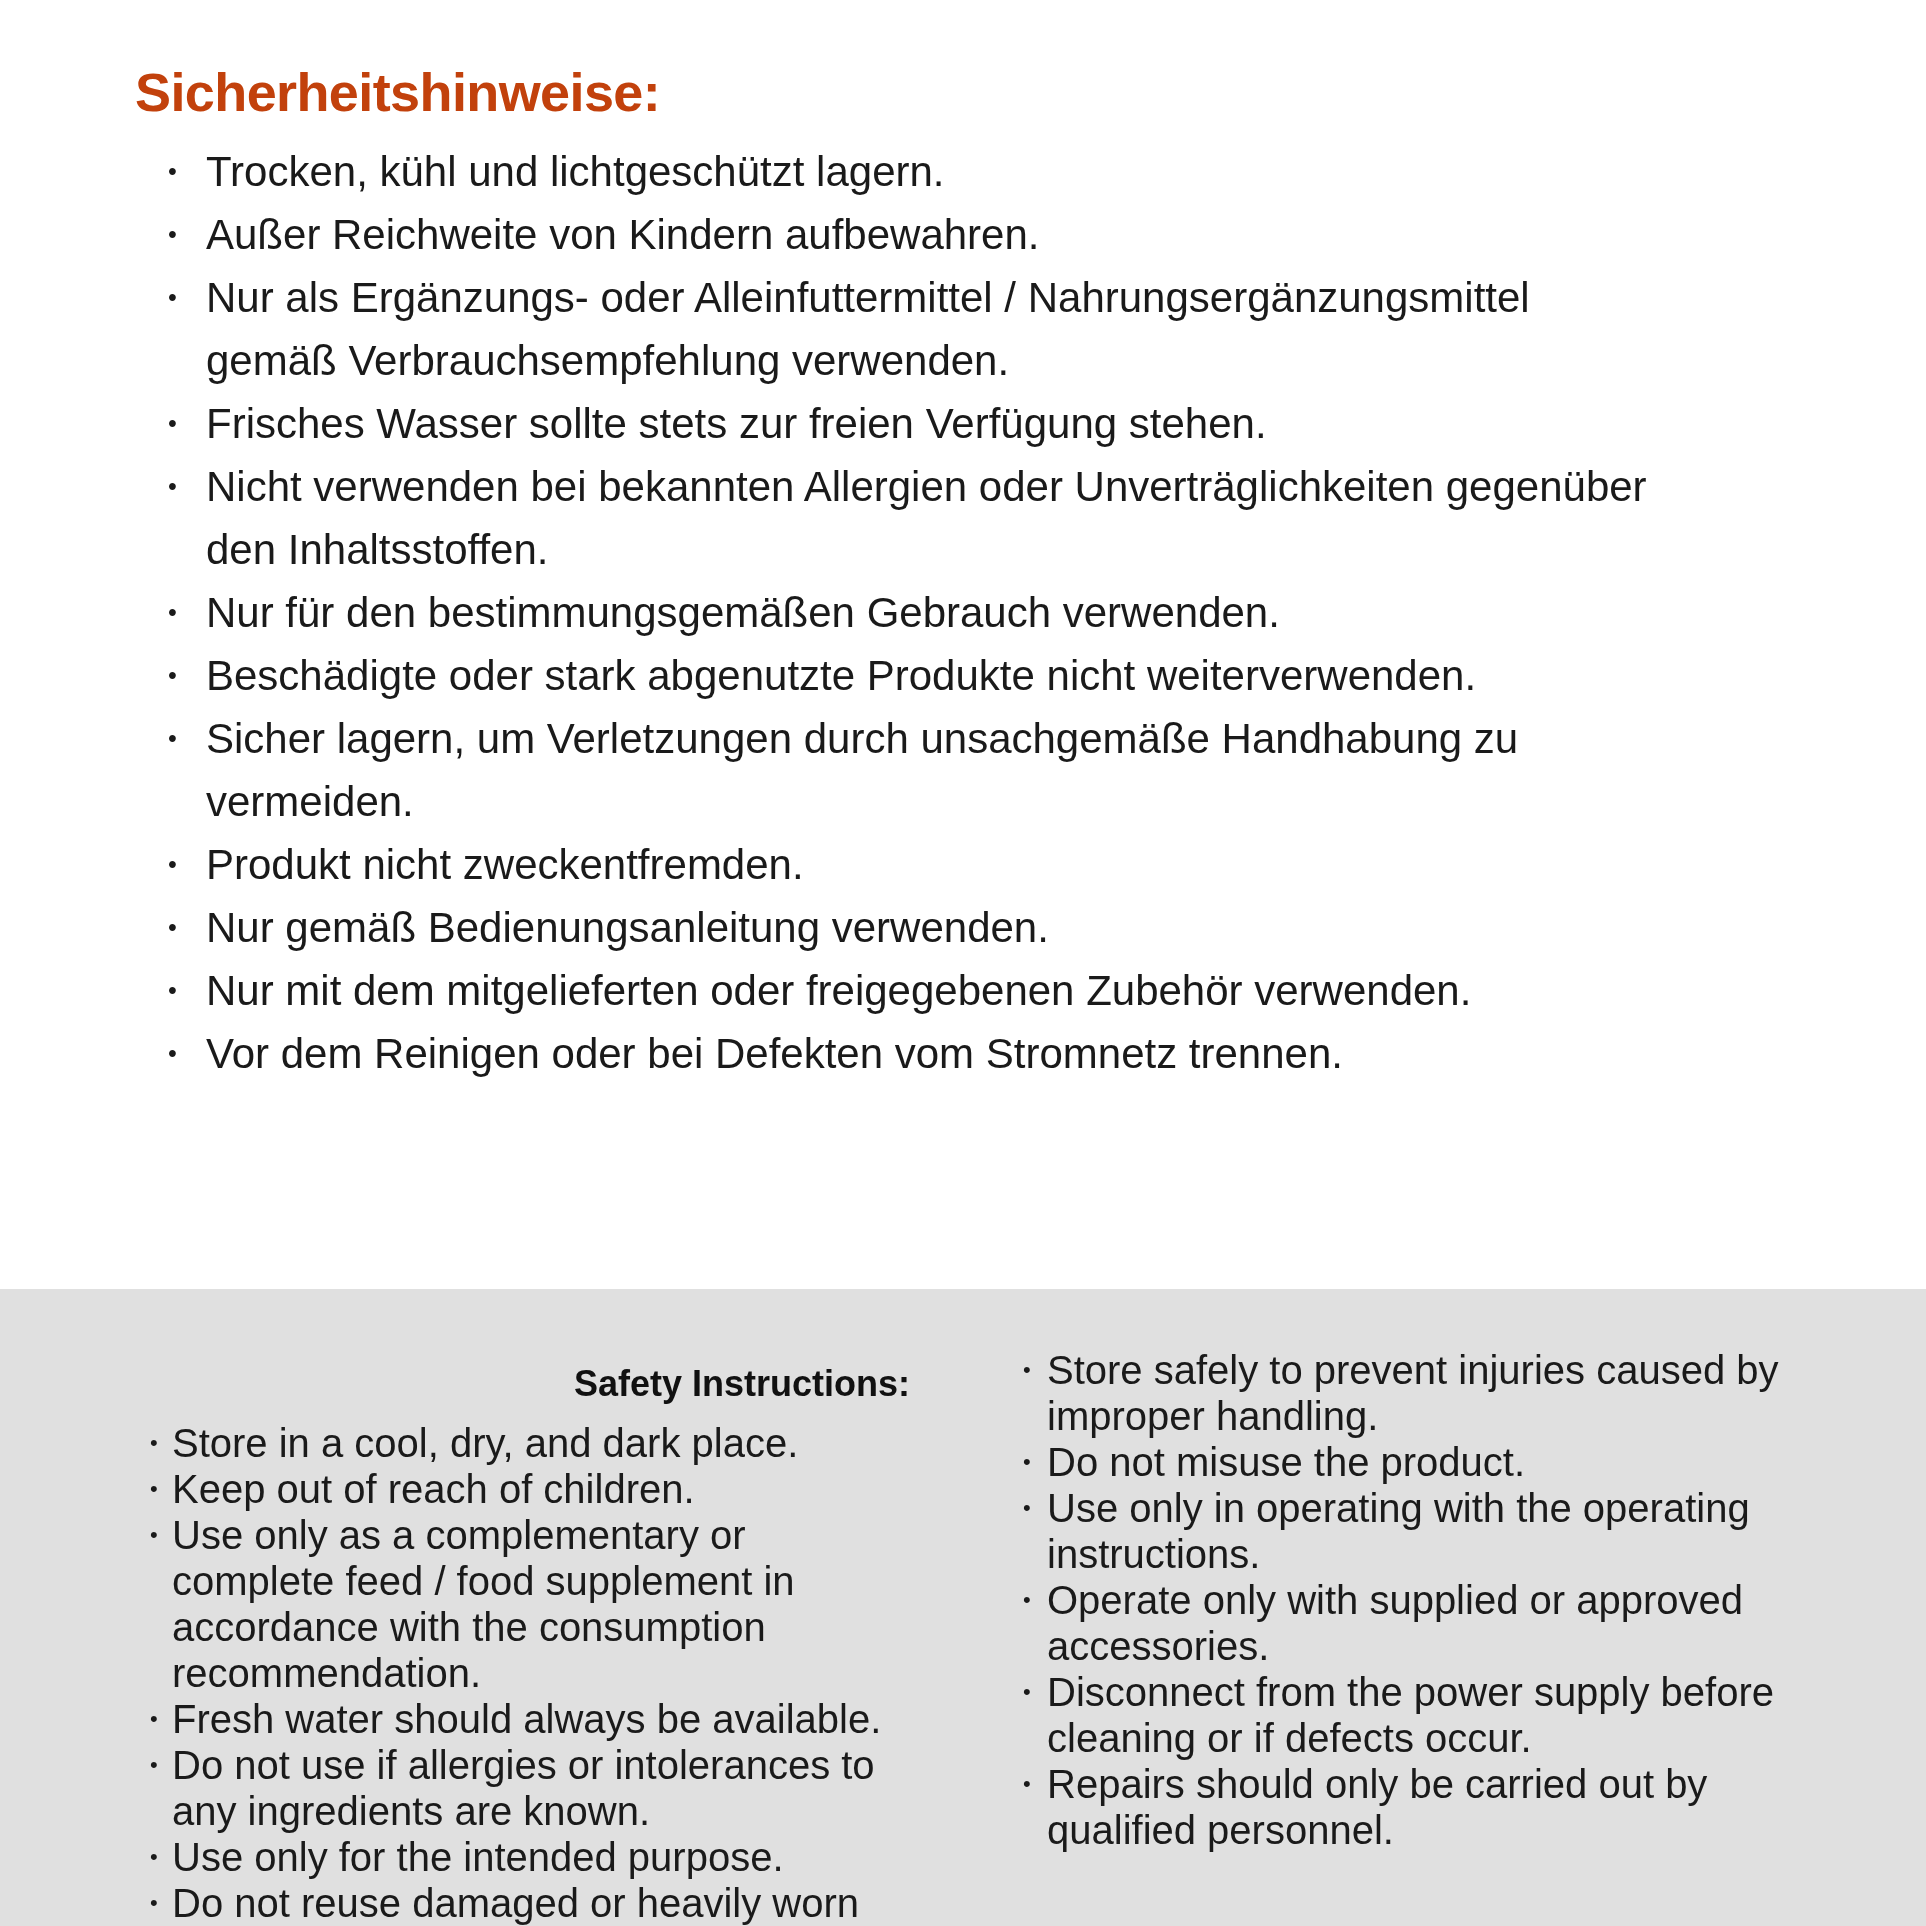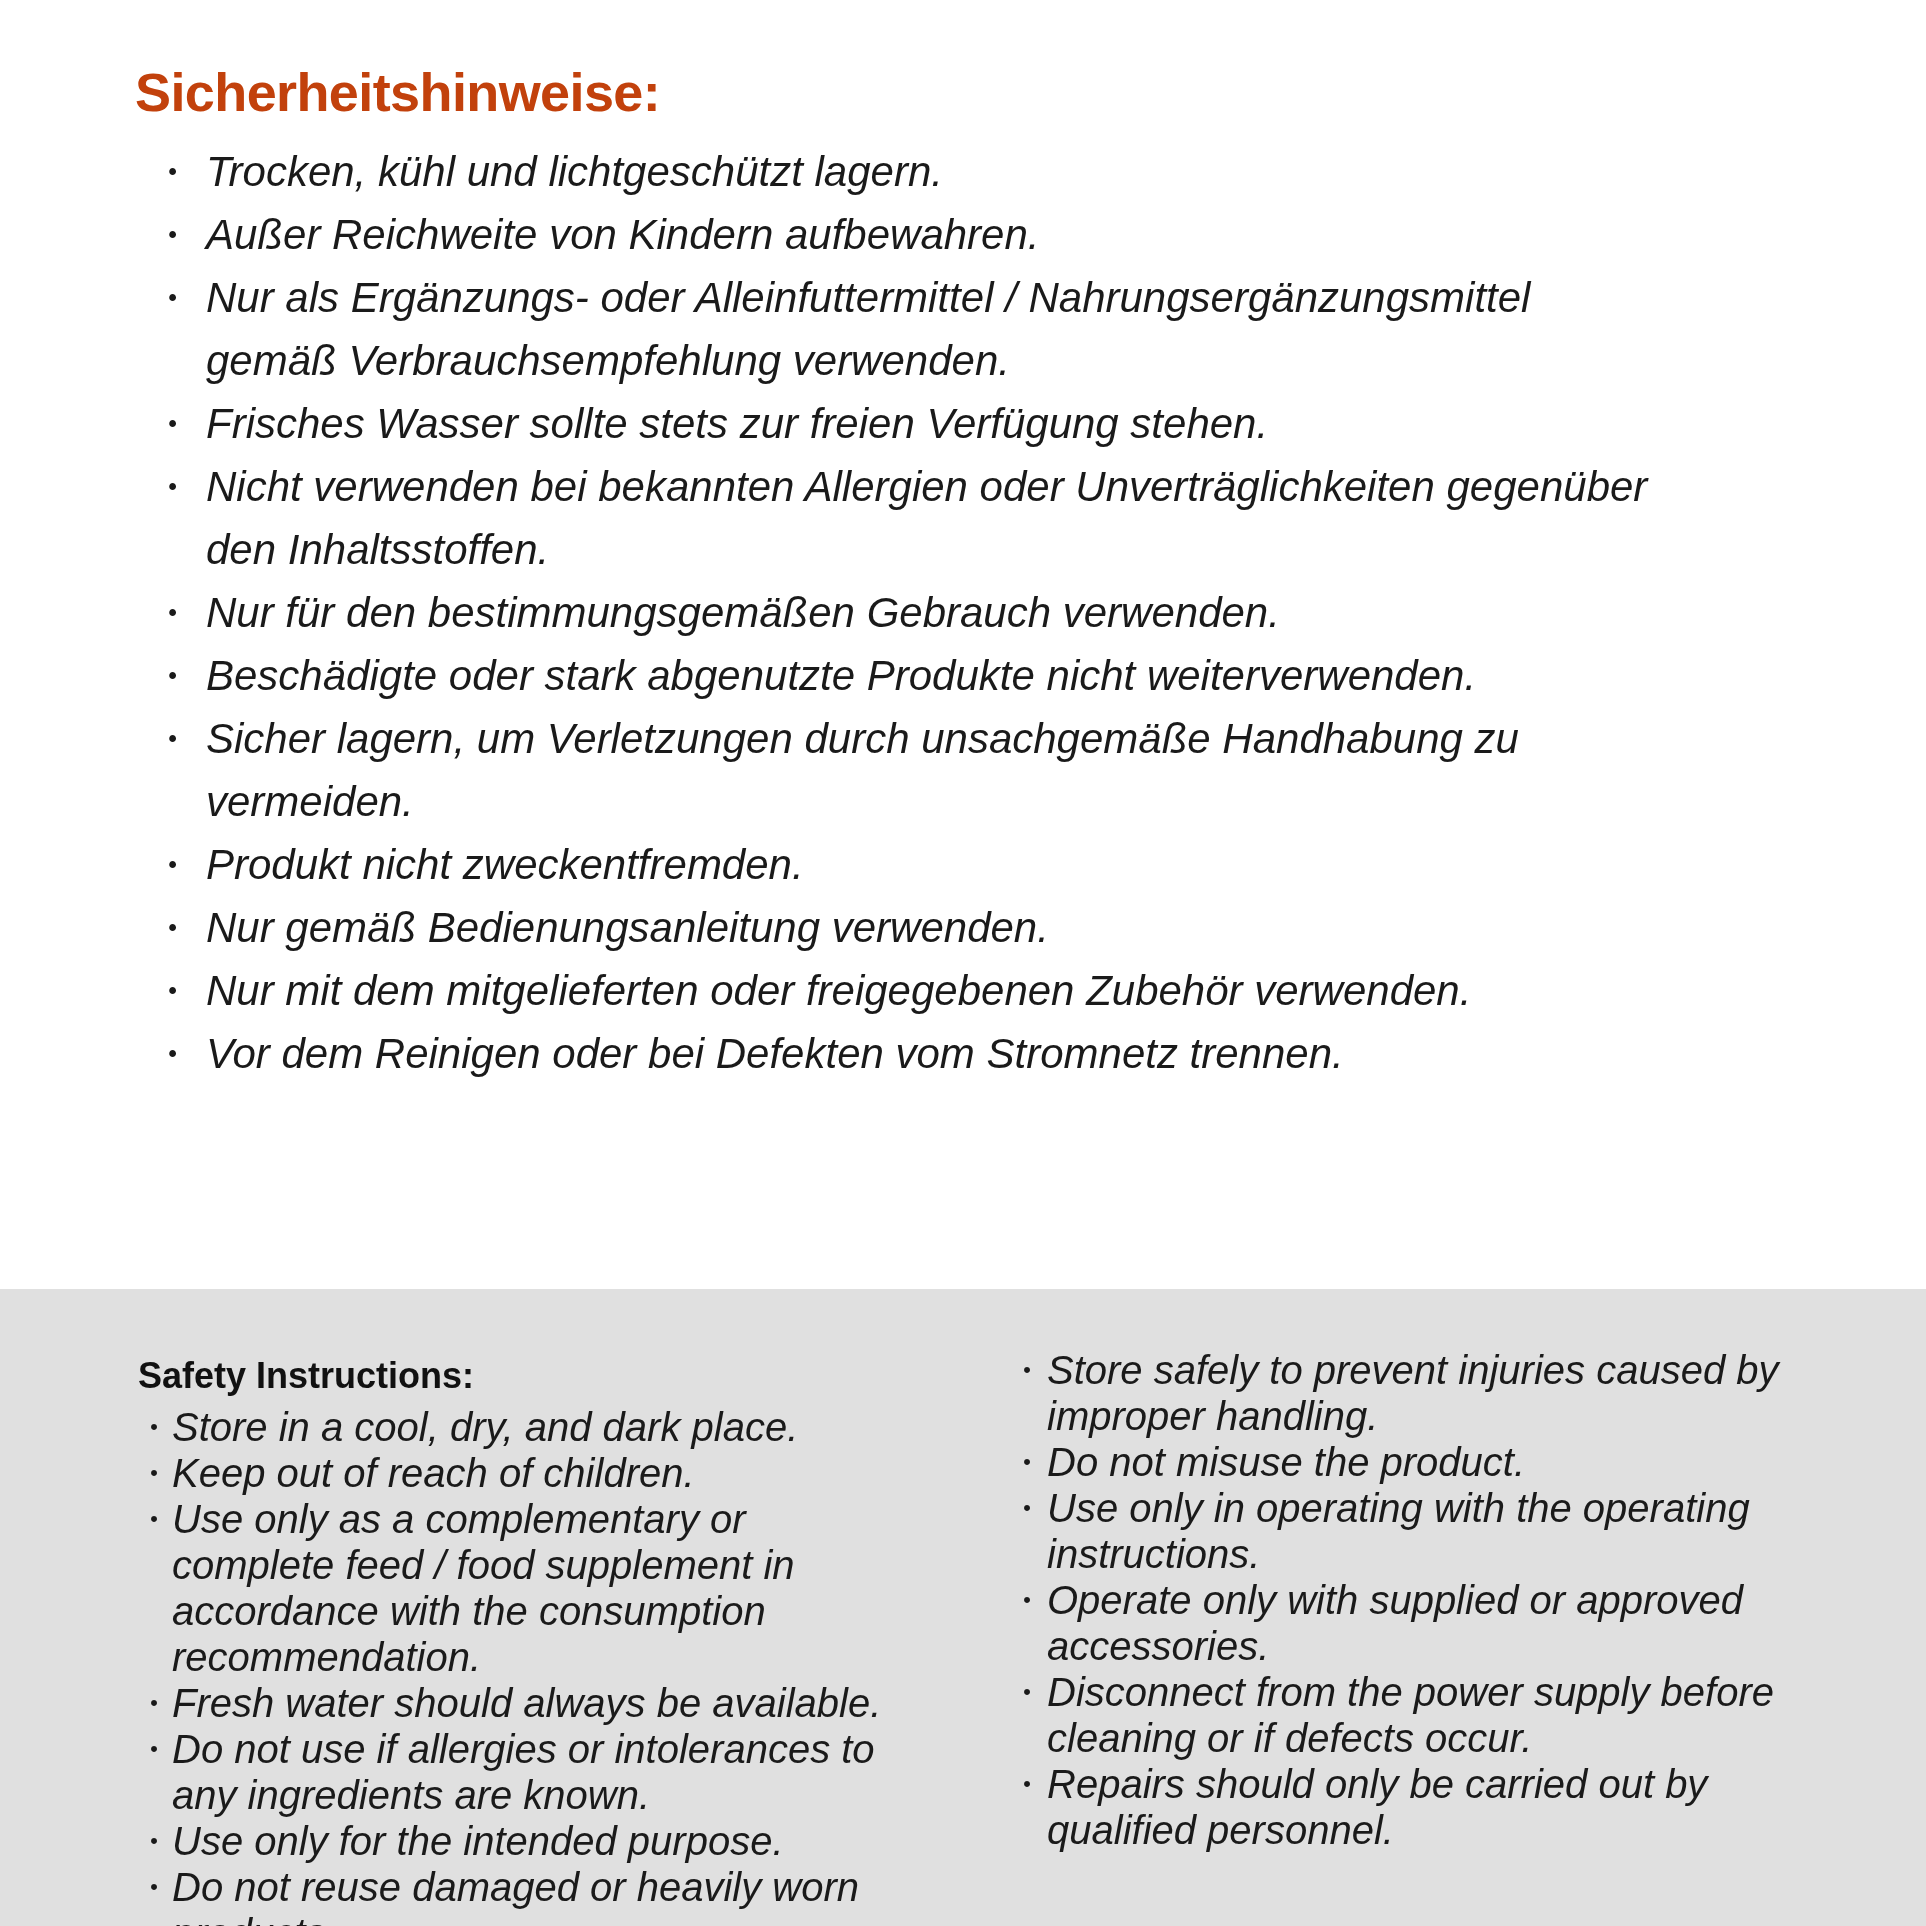--- a/index.html
+++ b/index.html
@@ -4,21 +4,21 @@
 <style>
   html, body { margin: 0; padding: 0; }
   body {
     width: 1926px;
     height: 1926px;
     background: #ffffff;
     color: #1a1a1a;
     font-family: "Liberation Sans", sans-serif;
     overflow: hidden;
   }
-  ul { list-style: none; margin: 0; padding: 0; font-style: italic; }
+  ul { list-style: none; margin: 0; padding: 0; }
 
   
   .de-section {
     box-sizing: border-box;
     height: 1289px;
     padding: 61px 0 0 135px;
   }
   .de-title {
     margin: 0;
     font-size: 54px;
@@ -49,25 +49,26 @@
   
   .en-panel {
     box-sizing: border-box;
     height: 638px;
     padding: 58px 0 0 130px;
     display: flex;
     align-items: flex-start;
   }
   .en-col-left { width: 796px; }
   .en-title {
-    margin: 8px;
+    margin: 16px;
     font-size: 36px;
     line-height: 41px;
     font-weight: 700;
     color: #111111;
+    text-align: right;
   }
   .en-list li {
     position: relative;
     padding-left: 42px;
     font-size: 40px;
     line-height: 46px;
   }
   .en-list li::before {
     content: "\2022";
     position: absolute;

